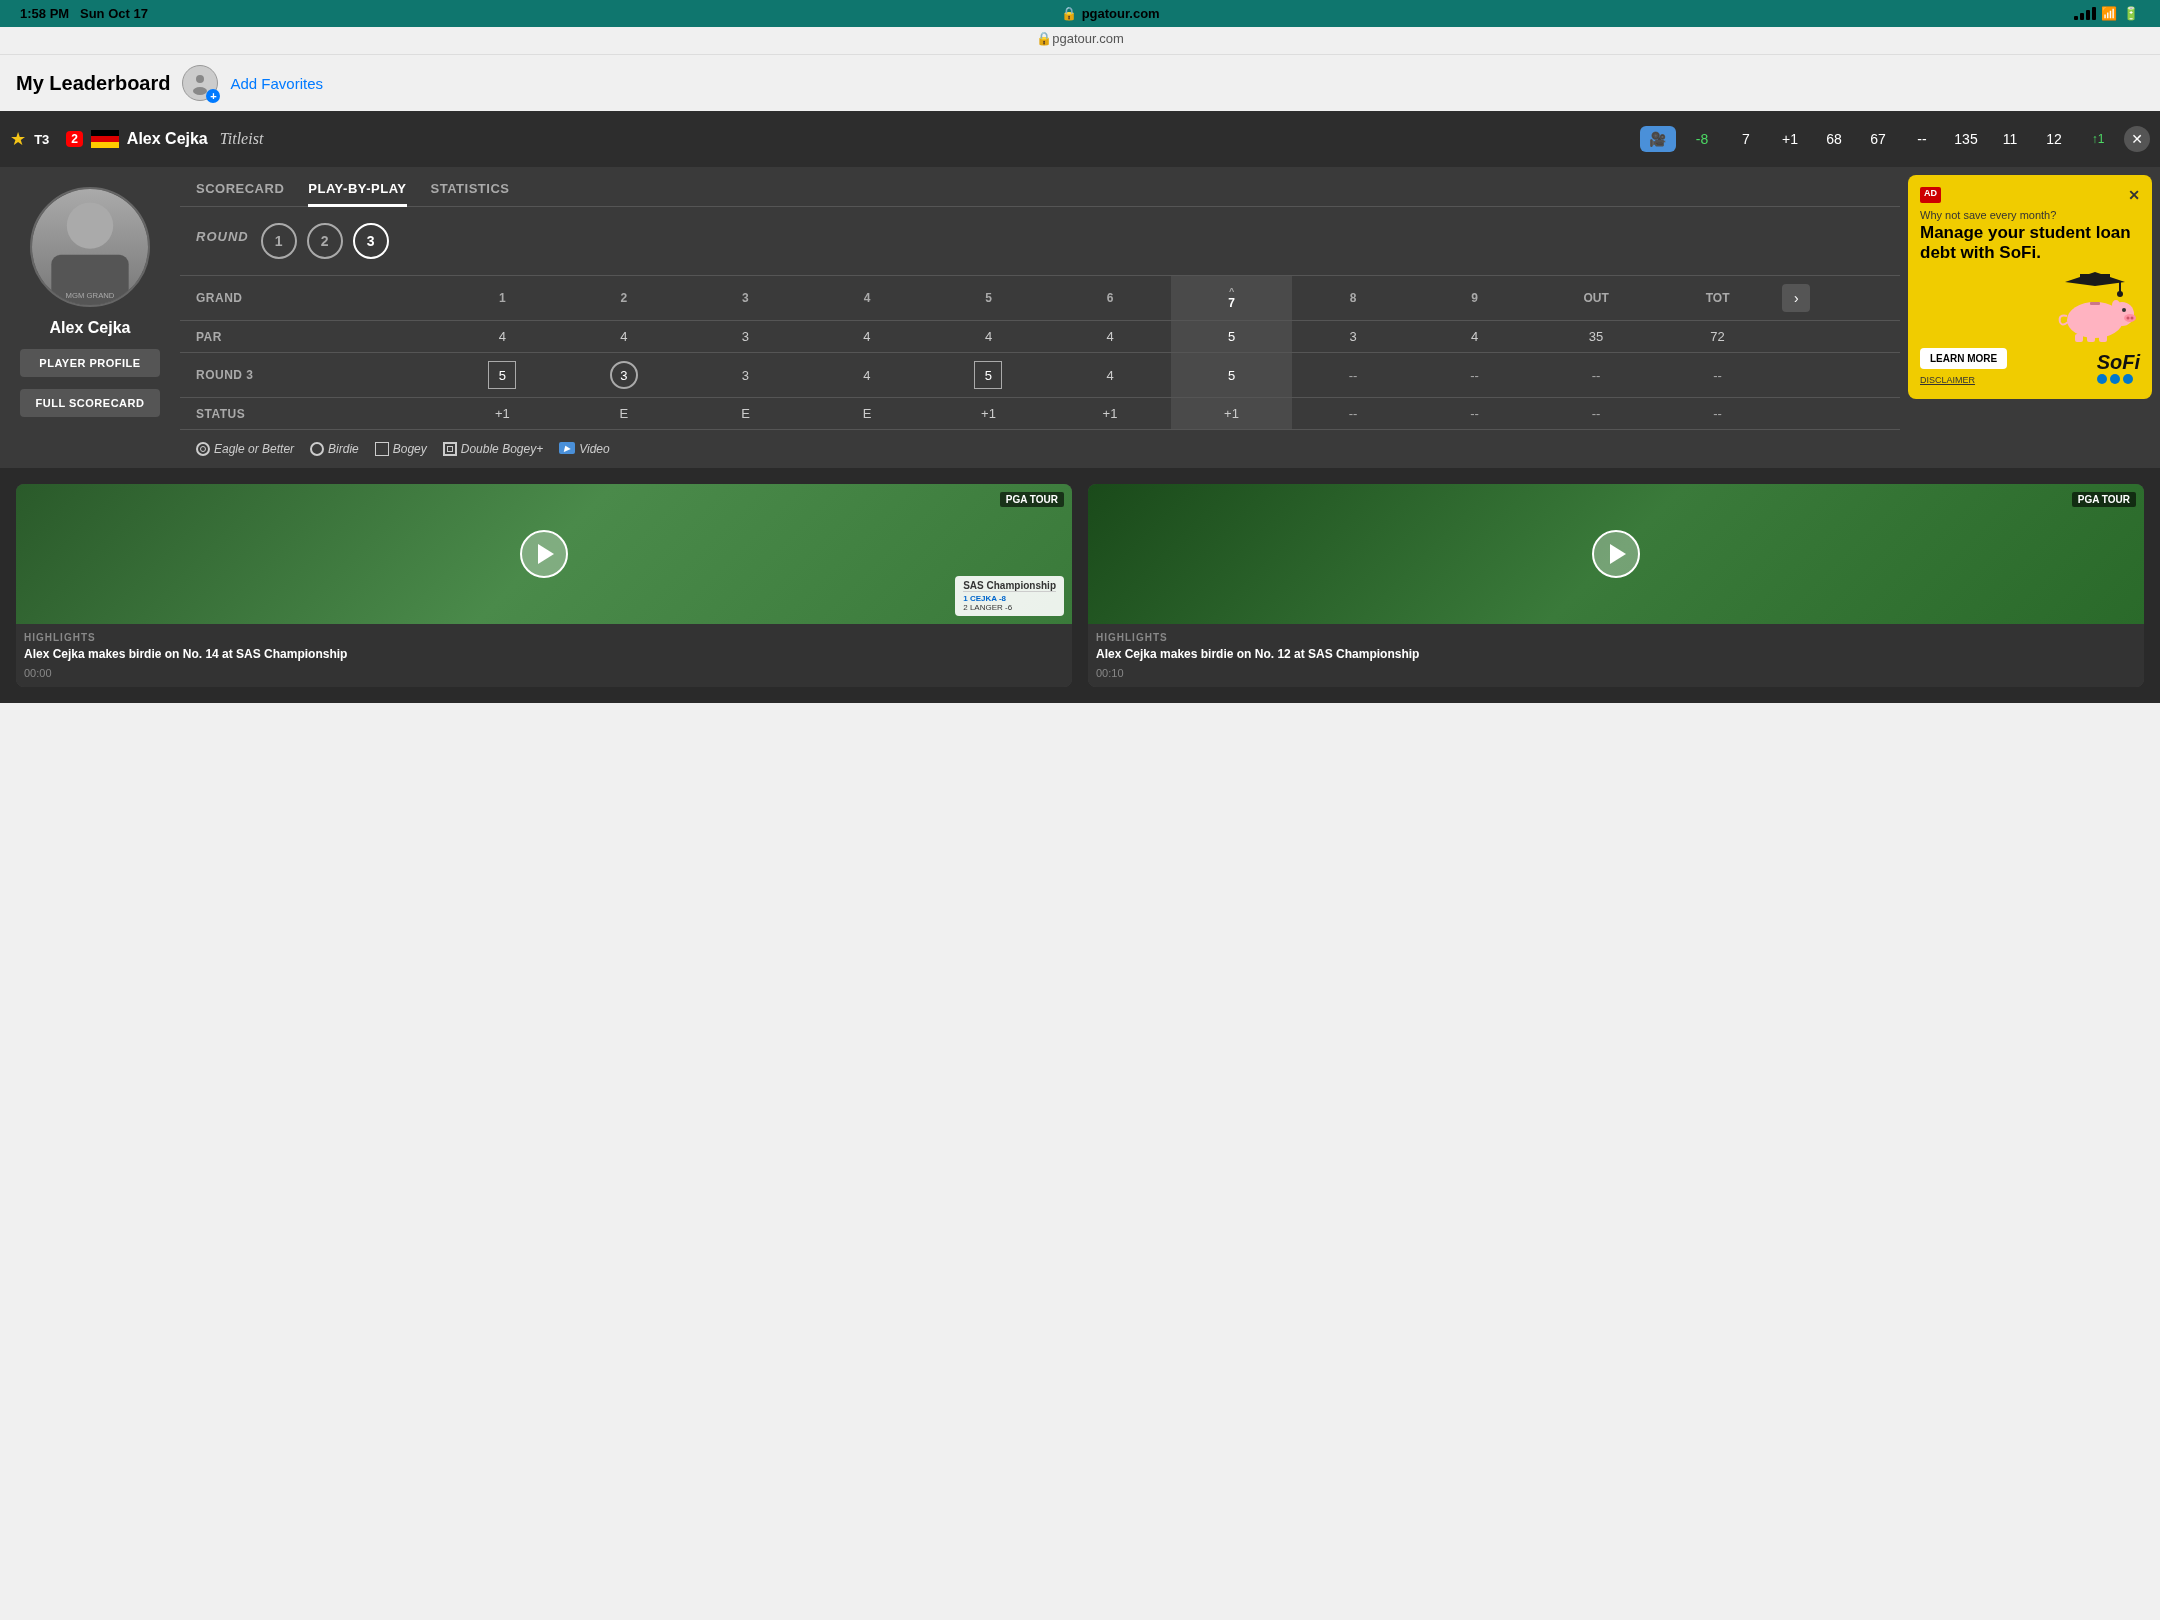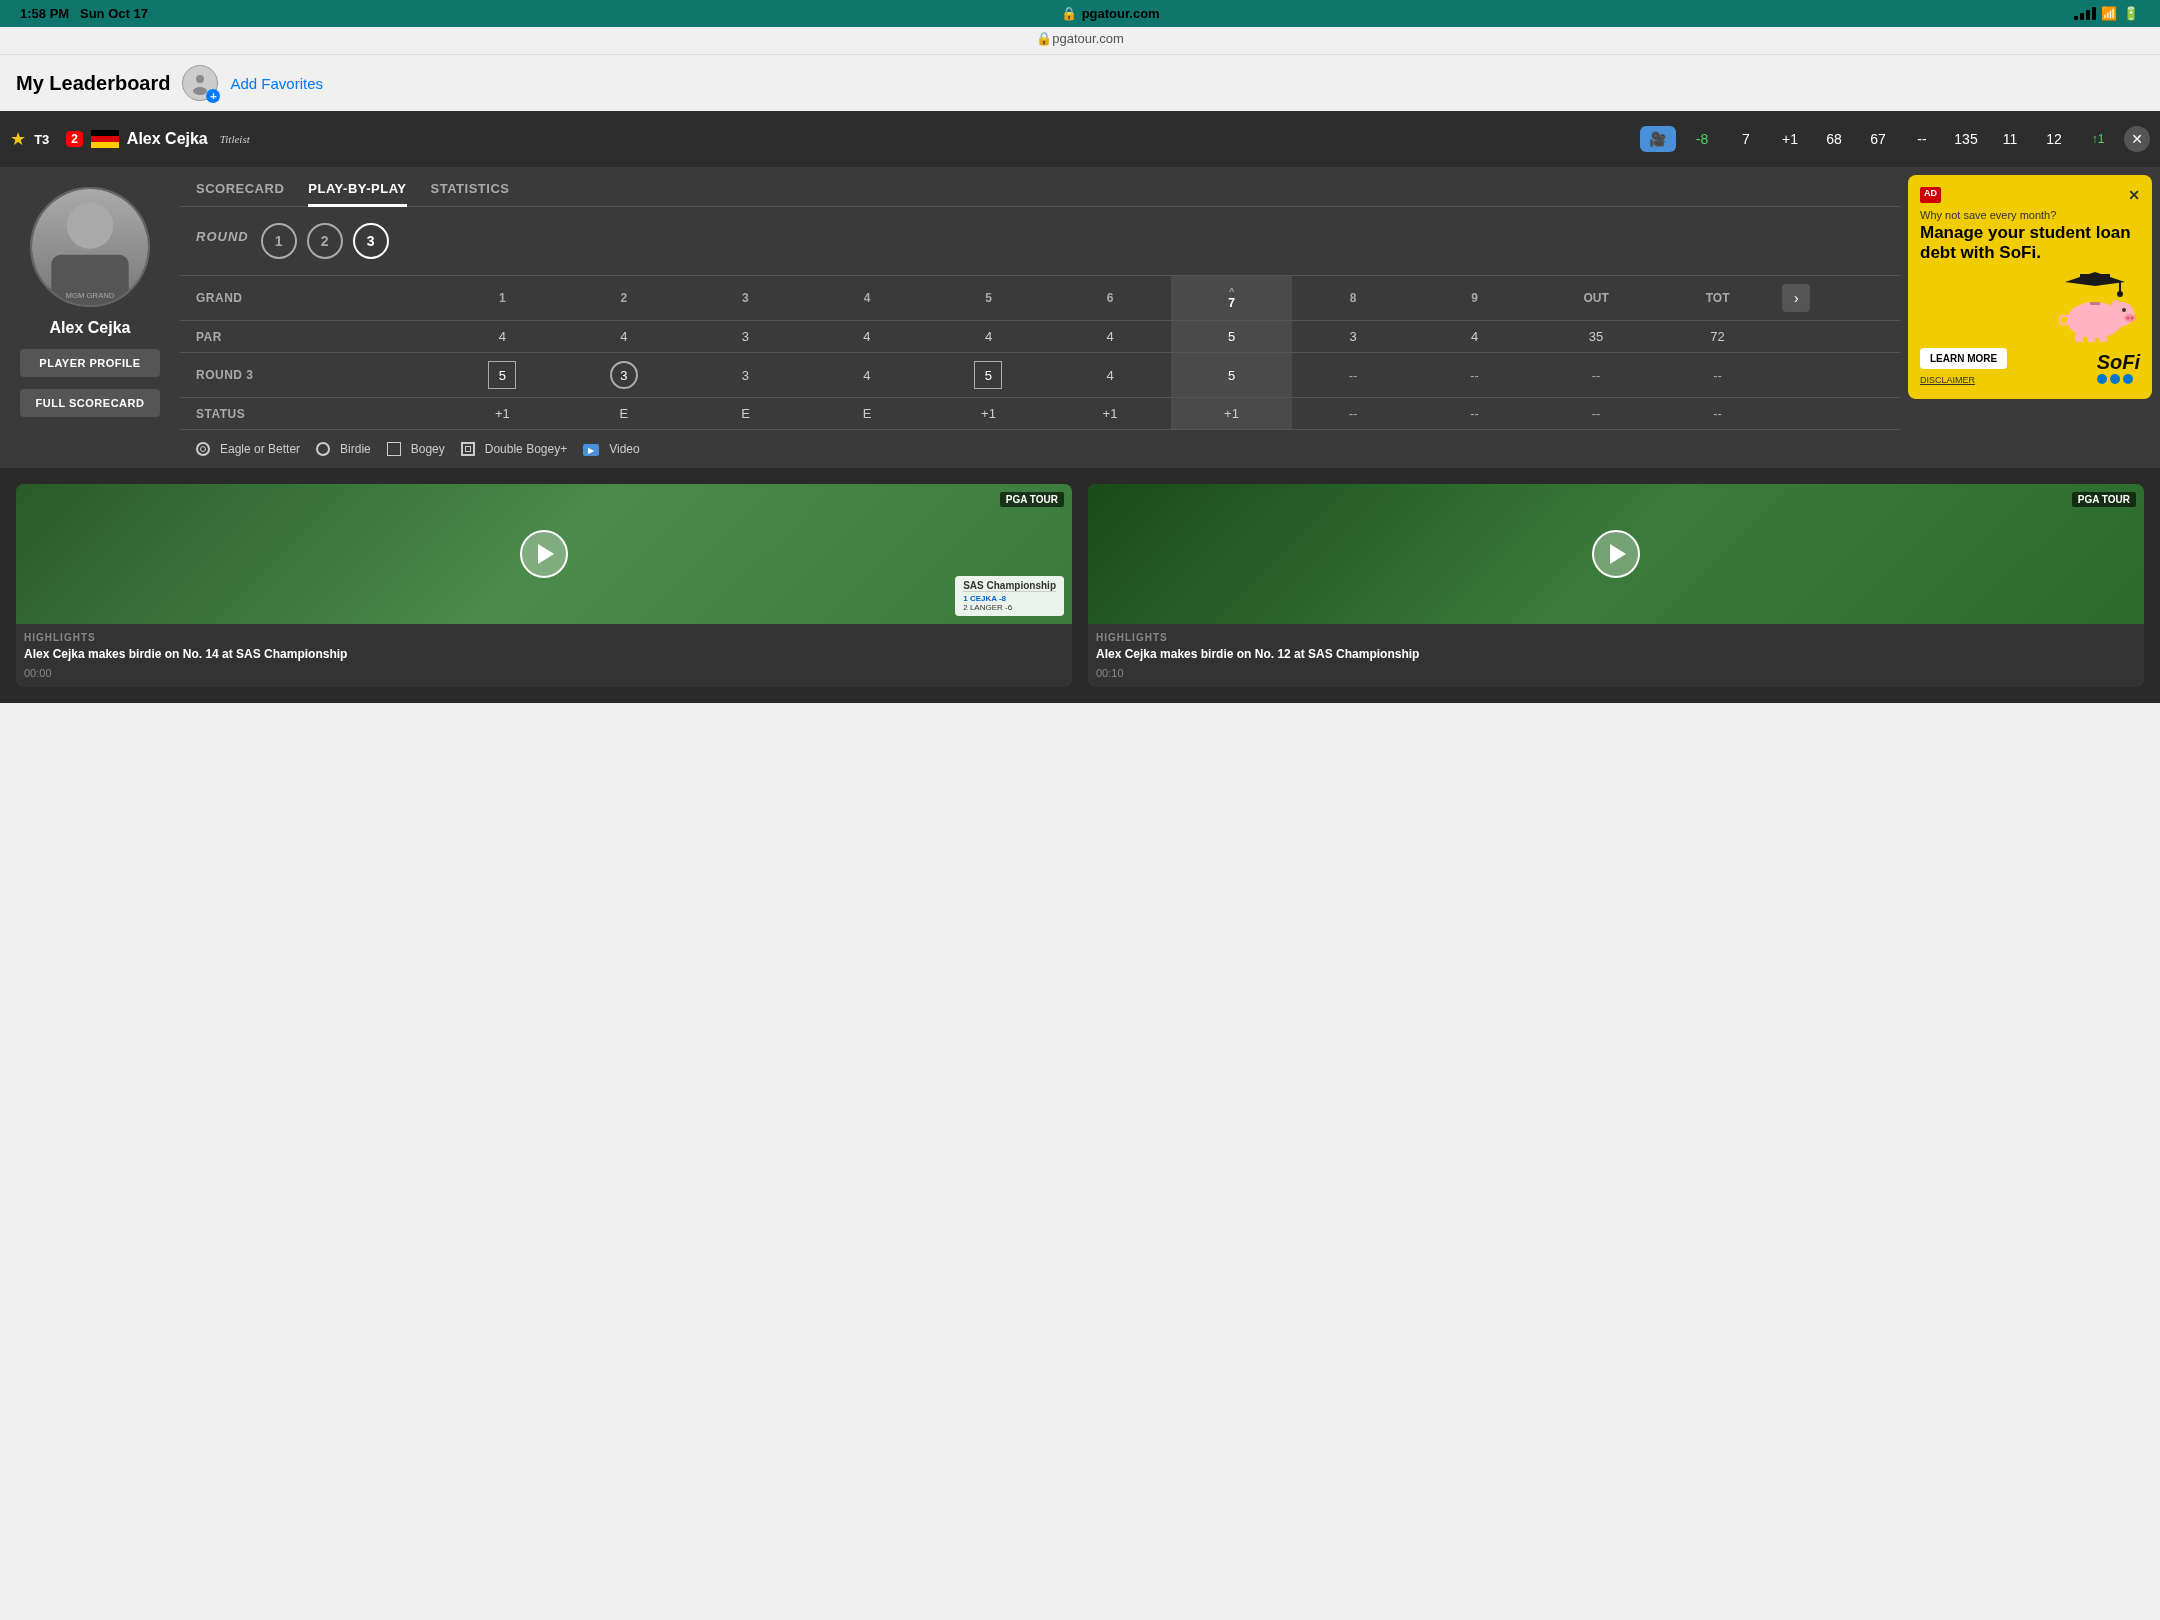--- a/index.html
+++ b/index.html
@@ -117,21 +117,21 @@
     .flag-icon .flag-middle { background: #DD0000; height: 6px; }
     .flag-icon .flag-bottom { background: #FFCC00; height: 6px; }
     .player-name {
       font-size: 16px;
       font-weight: 600;
       color: white;
       flex-shrink: 0;
     }
     .sponsor-logo {
       font-style: italic;
-      font-size: 11px;
+      font-size: 16px;
       color: #ccc;
       font-family: serif;
       flex-shrink: 0;
       margin-left: 4px;
     }
     .video-icon-btn {
       background: #4a90d9;
       border-radius: 6px;
       width: 36px;
       height: 26px;
@@ -355,24 +355,25 @@
     .legend {
       display: flex;
       align-items: center;
       gap: 16px;
       padding: 12px 16px;
       border-top: 1px solid #555;
       flex-wrap: wrap;
     }
     .legend-item {
       display: flex;
-      align-items: flex-end;
-      gap: 10px;
+      align-items: flex-start;
+      gap: 4px;
       color: #ccc;
       font-size: 12px;
+      font-style: italic;
     }
     .legend-circle {
       width: 14px;
       height: 14px;
       border-radius: 50%;
       border: 2px solid #ccc;
     }
     .legend-box {
       width: 14px;
       height: 14px;

